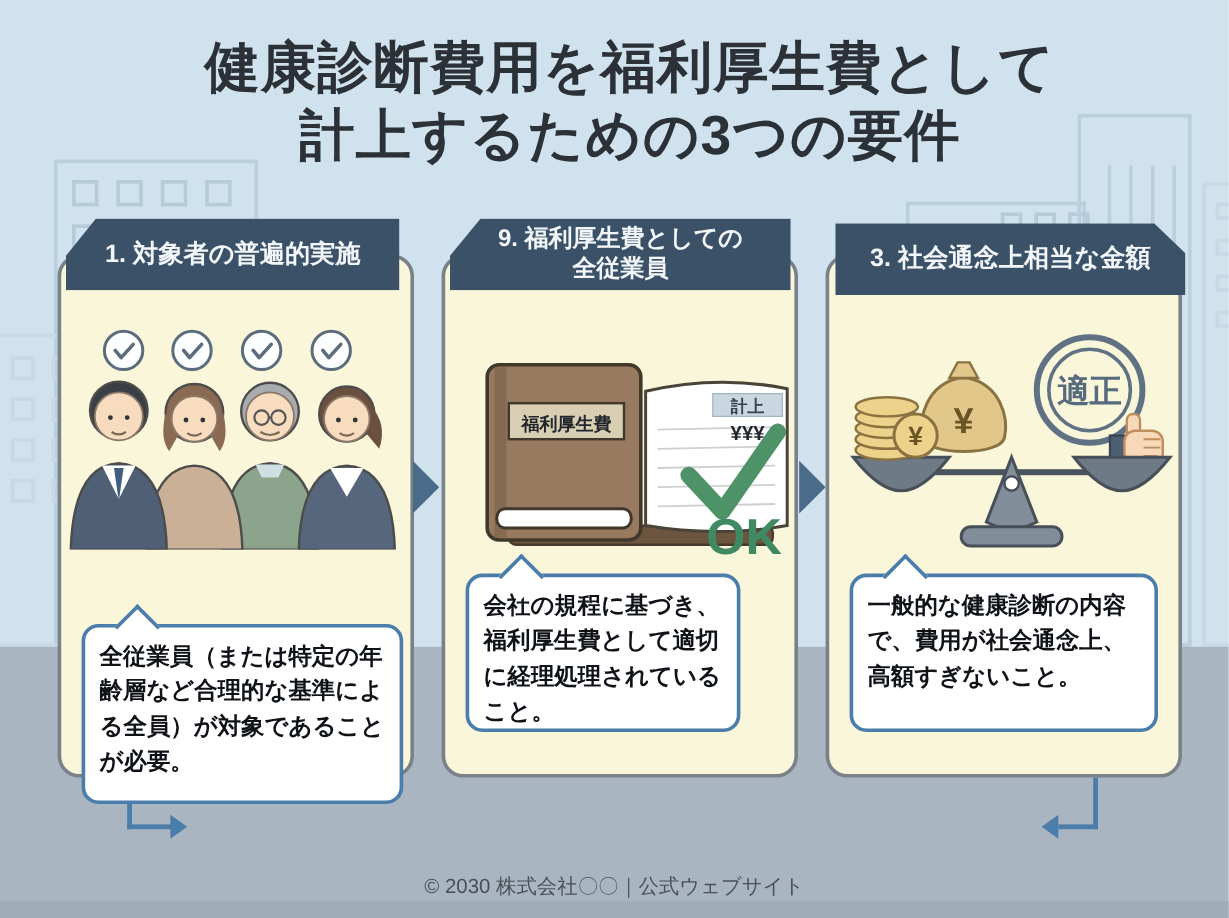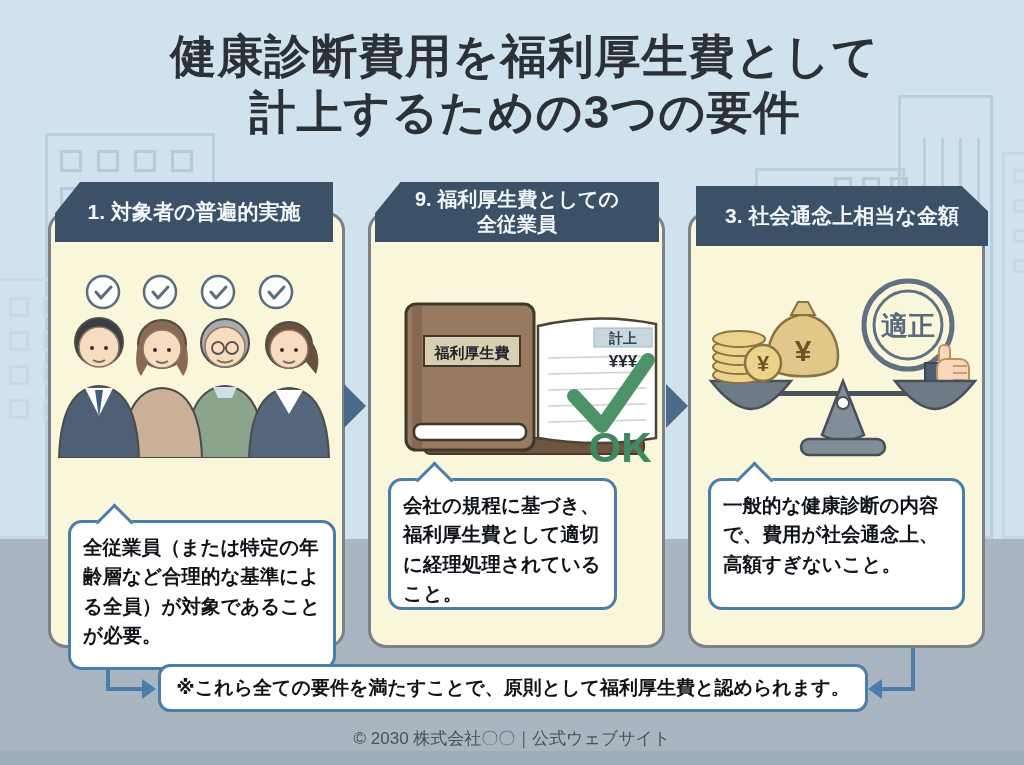--- a/index.html
+++ b/index.html
@@ -262,19 +262,16 @@
   <div class="gap-arrow" style="left:344px;top:384px;"></div>
   <div class="gap-arrow" style="left:666px;top:384px;"></div>
 
   <div class="conn" style="left:106px;top:648px;width:4px;height:43px;"></div>
   <div class="conn" style="left:106px;top:687px;width:38px;height:4px;"></div>
   <div class="conn-arrow-right" style="left:142px;top:679px;"></div>
   <div class="conn" style="left:911px;top:648px;width:4px;height:43px;"></div>
   <div class="conn" style="left:882px;top:687px;width:33px;height:4px;"></div>
   <div class="conn-arrow-left" style="left:868px;top:679px;"></div>
 
-  <div class="note">
-    <span>※これら全ての要件を満たすことで、原則として福利厚生費と認められます。</span>
-  </div>
 
   <div class="footer">© 2030 株式会社〇〇｜公式ウェブサイト</div>
 
 </div>
 
 </body></html>

